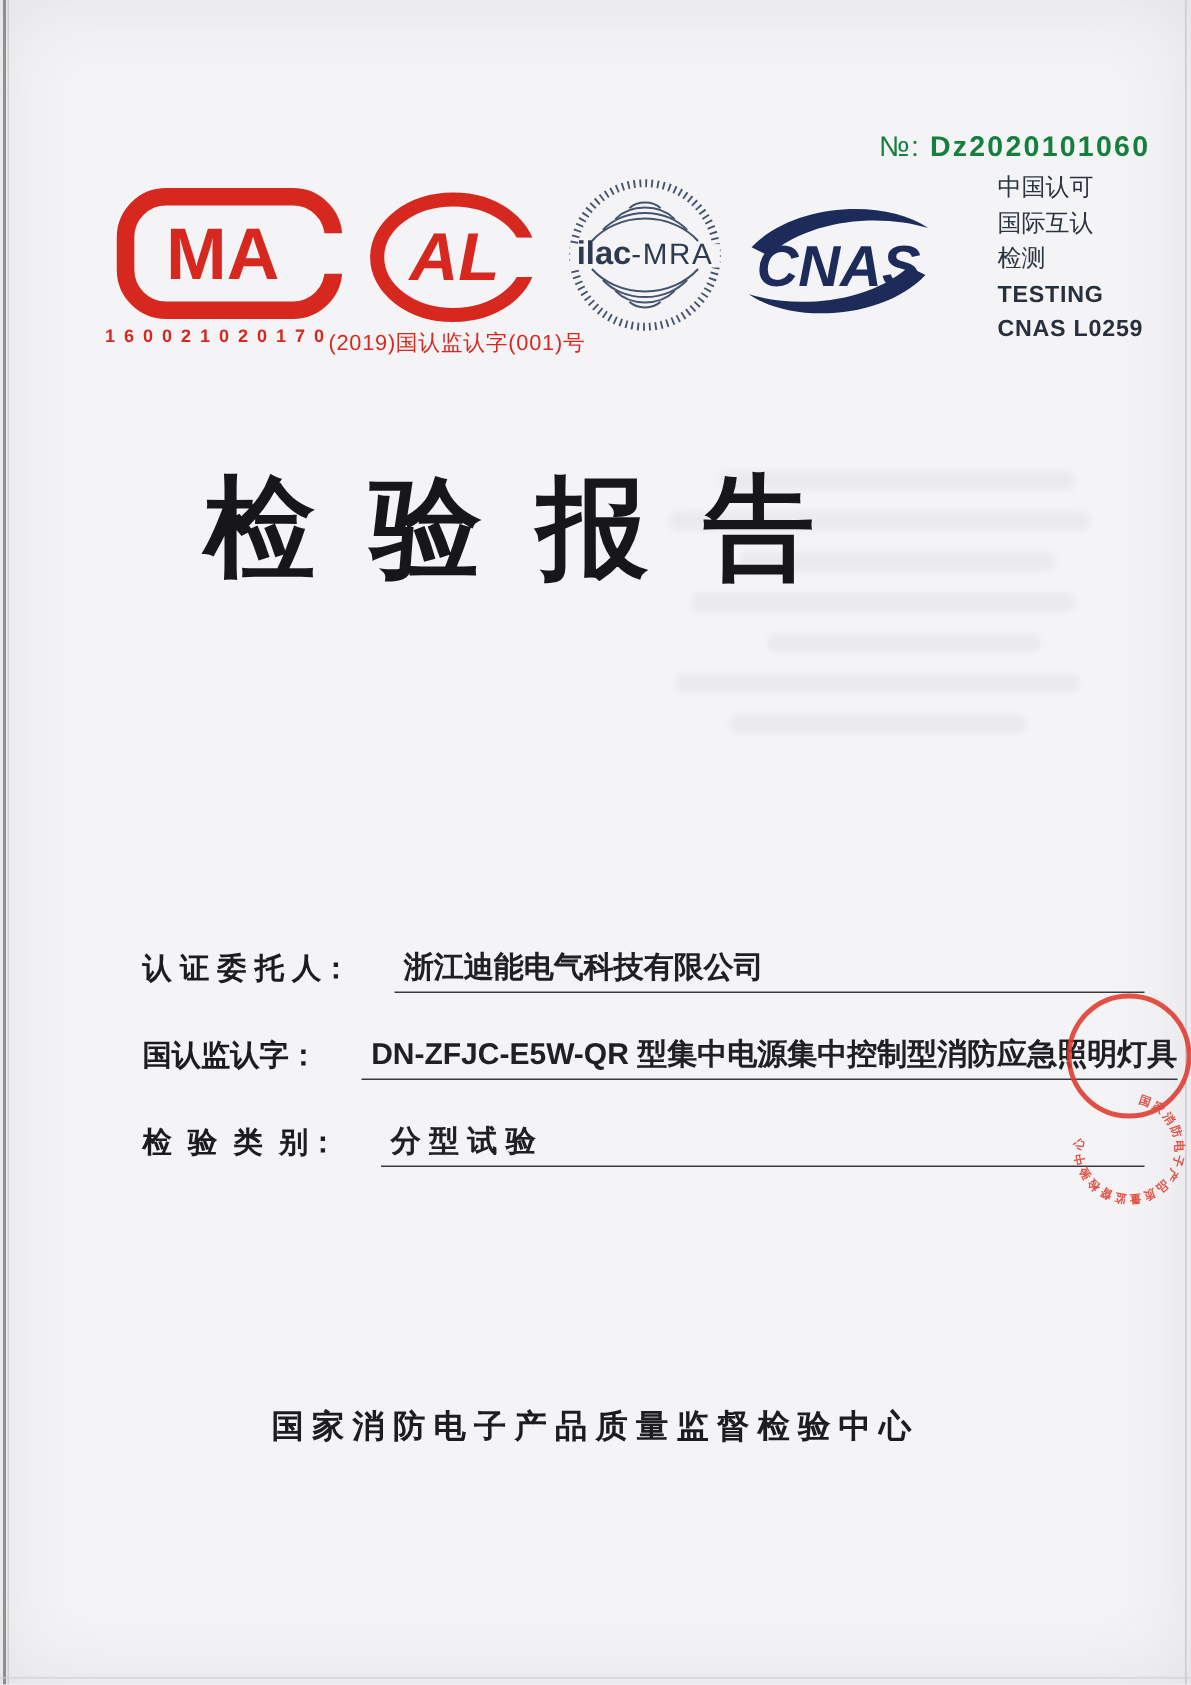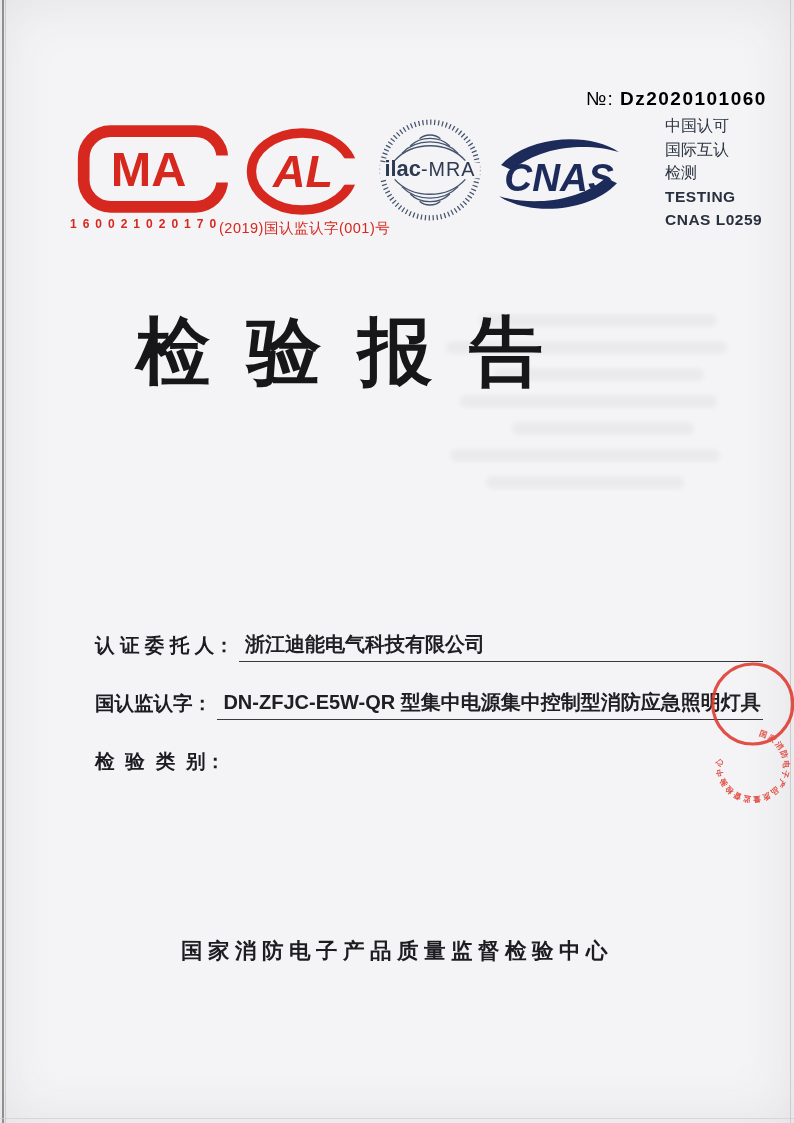--- a/index.html
+++ b/index.html
@@ -10,21 +10,21 @@
     color:#262629;
   }
   .page-shade{position:absolute;inset:0;pointer-events:none;
     box-shadow:inset 0 0 55px rgba(70,70,80,.10);}
   .edge-left{position:absolute;left:2px;top:0;width:2px;height:1123px;background:#45453f;opacity:.55;}
   .edge-left2{position:absolute;left:5px;top:0;width:1px;height:1123px;background:#9a9aa0;opacity:.35;}
   .edge-right{position:absolute;right:3px;top:0;width:1px;height:1123px;background:#c3c3c9;opacity:.8;}
   .edge-bottom{position:absolute;left:0;bottom:4px;height:1px;width:794px;background:#cfcfd4;opacity:.8;}
 
   
-  .report-no{position:absolute;left:586px;top:88px;font-size:19px;letter-spacing:1px;color:#000000;}
+  .report-no{position:absolute;left:586px;top:88px;font-size:19px;letter-spacing:1px;color:#15803d;}
   .report-no .num{font-weight:600;letter-spacing:1.5px;}
 
   
   .mark{position:absolute;}
   .cma-svg{left:72px;top:124px;}
   .cma-code{position:absolute;left:70px;top:217px;width:180px;text-align:left;
     color:#d6281e;font-size:12px;font-weight:700;letter-spacing:6px;}
   .cal-svg{left:243px;top:126px;}
   .cal-caption{position:absolute;left:219px;top:219px;color:#d6281e;font-size:14.5px;font-weight:400;letter-spacing:.5px;}
   .ilac-svg{left:378px;top:118px;}
@@ -42,21 +42,21 @@
   .bleed div{height:13px;margin:14px 0;background:#4a4a55;border-radius:6px;}
   .bleed div:nth-child(1){width:72%;margin-left:18%;}
   .bleed div:nth-child(2){width:85%;margin-left:8%;}
   .bleed div:nth-child(3){width:64%;margin-left:22%;}
   .bleed div:nth-child(4){width:78%;margin-left:12%;}
   .bleed div:nth-child(5){width:55%;margin-left:28%;}
   .bleed div:nth-child(6){width:82%;margin-left:9%;}
   .bleed div:nth-child(7){width:60%;margin-left:20%;}
 
   
-  .field{position:absolute;left:95px;right:31px;display:flex;align-items:flex-end;height:34px;}
+  .field{position:absolute;left:95px;right:31px;display:flex;align-items:flex-end;height:34px;gap:24px;}
   .field .lbl{font-size:19.5px;font-weight:700;white-space:pre;color:#1c1c20;padding-bottom:3px;flex:0 0 auto;}
   .field .val-wrap{flex:1 1 auto;border-bottom:1.6px solid #3a3a3d;padding:0 0 3px 6px;}
   .field .val{font-size:20px;font-weight:600;white-space:pre;color:#202024;}
   .f1{top:628px;}
   .f2{top:686px;}
   .f3{top:744px;}
 
   
   .footer-org{position:absolute;left:0;top:936px;width:794px;text-align:center;
     font-size:21.5px;font-weight:700;letter-spacing:5.5px;color:#1d1d21;white-space:nowrap;}
@@ -143,20 +143,23 @@
   </span>
 </div>
 <div class="field f2">
   <span class="lbl">国认监认字： </span>
   <span class="val-wrap">
     <span class="val">DN-ZFJC-E5W-QR 型集中电源集中控制型消防应急照明灯具</span>
   </span>
 </div>
 <div class="field f3">
   <span class="lbl">检  验  类  别： </span>
+  <span class="val-wrap">
+    <span class="val">分 型 试 验</span>
+  </span>
 </div>
 
 <div class="footer-org">国家消防电子产品质量监督检验中心</div>
 
 <svg class="stamp" width="200" height="212" viewBox="0 0 200 212">
   <g opacity="0.88">
     <circle cx="104" cy="106" r="93" fill="none" stroke="#df3a2e" stroke-width="7.5"></circle>
     <path id="stampArc" d="M104,178 A72,72 0 1 1 103.9,178" fill="none"></path>
     <text font-size="18" font-weight="700" letter-spacing="3.5" fill="#df3a2e" font-family="Liberation Sans, DejaVu Sans, sans-serif">
       <textPath href="#stampArc" startOffset="14">国家消防电子产品质量监督检验中心</textPath>

